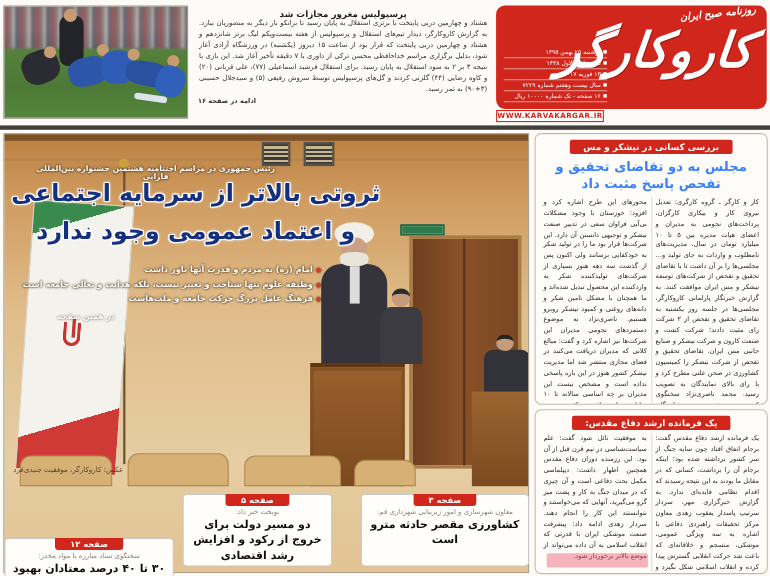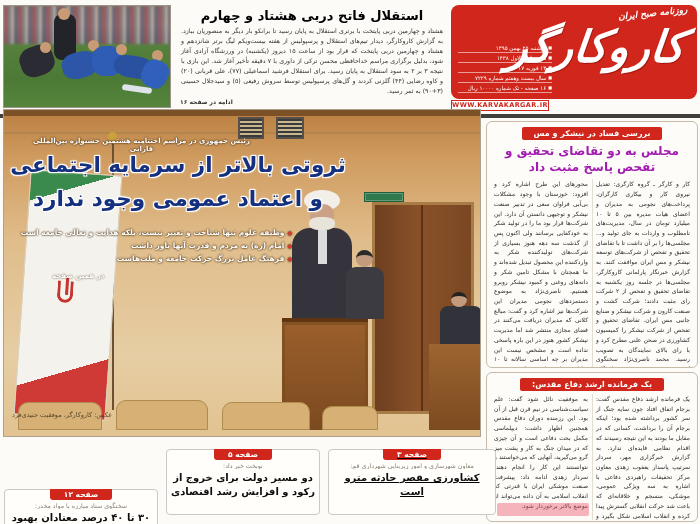--- a/index.html
+++ b/index.html
@@ -37,21 +37,21 @@
     font-style:italic;transform:skewX(-6deg);line-height:1;text-shadow:1px 1px 0 rgba(120,10,5,.5);}
   .mh-info{position:absolute;left:7px;top:38px;width:94px;direction:rtl;}
   .mh-info-row{color:#fff;font-size:5.5px;line-height:1.1;padding:1.5px 0;border-bottom:1px solid rgba(255,255,255,.55);
     text-align:right;white-space:nowrap;}
   .mh-info-row::before{content:"■";font-size:4px;margin-left:2px;vertical-align:1px;}
   .url-bar{left:451px;top:100px;width:98px;height:11px;background:#fff;border:1px solid #d1261b;
     color:#d1261b;font-size:6.5px;font-weight:bold;text-align:center;line-height:9px;letter-spacing:.4px;}
   .divider{left:0;top:114px;width:700px;height:4px;background:#413f3c;}
 
   
-  .main-photo{left:3px;top:109px;width:478px;height:328px;border:1px solid #aaa18f;overflow:hidden;
+  .main-photo{left:3px;top:121px;width:478px;height:400px;border:1px solid #aaa18f;overflow:hidden;
     background:linear-gradient(180deg,#b97f41 0%,#cf9a5e 14%,#e0bd8b 40%,#e6cda3 75%,#e2c391 100%);}
   .mp-beam{left:0;top:0;width:100%;height:6px;background:#7d5128;}
   .mp-molding{left:0;top:22px;width:100%;height:2px;background:#b3854e;}
   .vent{top:7px;height:22px;border:2px solid #55504a;
     background:repeating-linear-gradient(180deg,#3a3a3a 0 2px,#c9b68f 2px 4px);}
   .vent1{left:234px;width:26px;} .vent2{left:272px;width:28px;}
   .exit-sign{left:360px;top:82px;width:40px;height:10px;background:#2f7a4c;border:1px solid #245f3b;
     box-shadow:inset 0 0 0 1px rgba(255,255,255,.25);}
   .door{left:368px;top:92px;width:102px;height:212px;border:3px solid #a87c46;
     background:linear-gradient(90deg,#6e3f1f 0%,#8a5128 45%,#7a4723 100%);}
@@ -100,31 +100,31 @@
     text-shadow:0 0 2px rgba(70,45,15,.95);}
   .photo-credit{left:8px;top:301px;font-size:6.5px;color:#4a3a22;direction:rtl;opacity:.9;}
 
   
   .article{background:#fdfcf9;border:1px solid #c7bba8;border-radius:6px;padding:5px 7px;
     direction:rtl;overflow:hidden;}
   .article1{left:486px;top:121px;width:212px;height:247px;}
   .article2{left:486px;top:372px;width:212px;height:150px;}
   .art-kicker{display:block;width:max-content;max-width:95%;margin:0 auto 3px;background:#d1261b;color:#fff;
     font-size:8px;font-weight:bold;padding:2px 12px;border-radius:2px;text-align:center;}
-  .art-headline{text-align:center;font-weight:bold;color:#a21caf;line-height:1.35;margin-bottom:4px;}
+  .art-headline{text-align:center;font-weight:bold;color:#3b82f6;line-height:1.35;margin-bottom:4px;}
   .art-headline.h1{font-size:12px;} .art-headline.h2{font-size:11px;}
   .art-body{column-count:2;column-gap:8px;column-rule:1px solid #e4ddd2;font-size:6px;line-height:1.62;
     text-align:justify;color:#2a2a2a;}
   .stamp{position:absolute;left:10px;bottom:5px;width:92px;height:13px;background:rgba(236,90,110,.45);
     border-radius:2px;}
 
   
   .bbox{top:449px;height:66px;background:#fffefb;border:1px solid #c9c9c9;border-radius:4px;
     text-align:center;direction:rtl;overflow:visible;}
-  .bbox1{left:4px;width:154px;margin-top:40px;} .bbox2{left:166px;width:154px;} .bbox3{left:328px;width:168px;text-decoration:underline;}
+  .bbox1{left:4px;width:154px;margin-top:40px;} .bbox2{left:166px;width:136px;} .bbox3{left:328px;width:153px;}
   .bbox-tab{position:relative;margin:-1px auto 2px;width:max-content;background:#d1261b;color:#fff;
     font-size:7.5px;font-weight:bold;padding:1px 14px;border-radius:0 0 3px 3px;}
   .bbox-kicker{font-size:6.3px;color:#8a7f72;margin-bottom:2px;white-space:nowrap;overflow:hidden;}
   .bbox-headline{font-size:10px;font-weight:bold;color:#0d0d0d;line-height:1.4;padding:0 4px;}
 </style>
 </head>
 <body>
 
 <div class="page">
 
@@ -138,21 +138,21 @@
     <div class="fb-head" style="left:84px;top:34px;width:11px;height:11px;"></div>
     <div class="fb-shape fb-blue2"></div>
     <div class="fb-head" style="left:112px;top:38px;width:11px;height:11px;"></div>
     <div class="fb-shape fb-blue3"></div>
     <div class="fb-head" style="left:148px;top:44px;width:11px;height:11px;"></div>
     <div class="fb-shape fb-blue4"></div>
     <div class="abs fb-sock"></div>
   </div>
 
   <div class="abs top-story">
-    <div class="ts-headline">استقلال فاتح دربی هشتاد و چهارم</div>
+    <div class="ts-kicker">پرسپولیس مغرور مجازات شد</div>
     <div class="ts-body">هشتاد و چهارمین دربی پایتخت با برتری استقلال به پایان رسید تا برانکو بار دیگر به منصوریان ببازد. به گزارش کاروکارگر، دیدار تیم‌های استقلال و پرسپولیس از هفته بیست‌ویکم لیگ برتر شانزدهم و هشتاد و چهارمین دربی پایتخت که قرار بود از ساعت ۱۵ دیروز (یکشنبه) در ورزشگاه آزادی آغاز شود، بدلیل برگزاری مراسم خداحافظی محسن ترکی از داوری با ۷ دقیقه تأخیر آغاز شد. این بازی با نتیجه ۳ بر ۲ به سود استقلال به پایان رسید. برای استقلال فرشید اسماعیلی (۷۷)، علی قربانی (۲۰) و کاوه رضایی (۴۴) گلزنی کردند و گل‌های پرسپولیس توسط سروش رفیعی (۵) و سیدجلال حسینی (۳+۹۰) به ثمر رسید.</div>
     <div class="ts-continue">ادامه در صفحه ۱۶</div>
   </div>
 
   <div class="abs masthead">
     <div class="mh-tagline">روزنامه صبح ایران</div>
     <div class="mh-brand">کاروکارگر</div>
     <div class="mh-info">
       <div class="mh-info-row">دوشنبه ۲۵ بهمن ۱۳۹۵</div>
       <div class="mh-info-row">۱۵ جمادی الاول ۱۴۳۸</div>
@@ -194,30 +194,30 @@
     <div class="abs side-desk"></div>
     <div class="abs chair chair1"></div>
     <div class="abs chair chair2"></div>
     <div class="abs chair chair3"></div>
     <div class="abs chair chair4"></div>
 
     <div class="abs lead-kicker">رئیس جمهوری در مراسم اختتامیه هشتمین جشنواره بین‌المللی فارابی</div>
     <div class="abs lead-h lead-h1">ثروتی بالاتر از سرمایه اجتماعی</div>
     <div class="abs lead-h lead-h2">و اعتماد عمومی وجود ندارد</div>
     <div class="abs lead-bullets">
+      <div class="lead-bullet">امام (ره) به مردم و قدرت آنها باور داشت</div>
       <div class="lead-bullet">وظیفه علوم تنها شناخت و تغییر نیست، بلکه هدایت و تعالی جامعه است</div>
-      <div class="lead-bullet">امام (ره) به مردم و قدرت آنها باور داشت</div>
       <div class="lead-bullet">فرهنگ عامل بزرگ حرکت جامعه و ملت‌هاست</div>
     </div>
     <div class="abs page-note">در همین صفحه</div>
     <div class="abs photo-credit">عکس: کاروکارگر، موفقیت جنیدی‌فرد</div>
   </div>
 
   <div class="abs article article1">
-    <span class="art-kicker">بررسی فساد در نیشکر و مس</span>
+    <span class="art-kicker">بررسی کسانی در نیشکر و مس</span>
     <div class="art-headline h1">مجلس به دو تقاضای تحقیق و تفحص پاسخ مثبت داد</div>
     <div class="art-body">کار و کارگر ـ گروه کارگری: تعدیل نیروی کار و بیکاری کارگران، پرداخت‌های نجومی به مدیران و اعضای هیات مدیره بین ۵ تا ۱۰ میلیارد تومان در سال، مدیریت‌های نامطلوب و واردات به جای تولید و... مجلسی‌ها را بر آن داشت تا با تقاضای تحقیق و تفحص از شرکت‌های توسعه نیشکر و مس ایران موافقت کنند. به گزارش خبرنگار پارلمانی کاروکارگر، مجلسی‌ها در جلسه روز یکشنبه به تقاضای تحقیق و تفحص از ۲ شرکت رای مثبت دادند؛ شرکت کشت و صنعت کارون و شرکت نیشکر و صنایع جانبی مس ایران. تقاضای تحقیق و تفحص از شرکت نیشکر را کمیسیون کشاورزی در صحن علنی مطرح کرد و با رای بالای نمایندگان به تصویب رسید. محمد ناصری‌نژاد سخنگوی کمیسیون و عضو مجمع نمایندگان استان خوزستان به اصلی‌ترین محورهای این طرح اشاره کرد و افزود: خوزستان با وجود مشکلات بی‌آبی فراوان سعی در تدبیر صنعت نیشکر و توجیهی دانستن آن دارد. این شرکت‌ها قرار بود ما را در تولید شکر به خودکفایی برسانند ولی اکنون پس از گذشت سه دهه هنوز بسیاری از شرکت‌های تولیدکننده شکر به واردکننده این محصول تبدیل شده‌اند و ما همچنان با مشکل تامین شکر و دانه‌های روغنی و کمبود نیشکر روبرو هستیم. ناصری‌نژاد به موضوع دستمزدهای نجومی مدیران این شرکت‌ها نیز اشاره کرد و گفت: مبالغ کلانی که مدیران دریافت می‌کنند در فضای مجازی منتشر شد اما مدیریت نیشکر کشور هنوز در این باره پاسخی نداده است و مشخص نیست این مدیران بر چه اساسی سالانه تا ۱۰ میلیارد تومان دریافت می‌کنند.</div>
   </div>
 
   <div class="abs article article2">
     <span class="art-kicker">یک فرمانده ارشد دفاع مقدس:</span>
     <div class="art-body">یک فرمانده ارشد دفاع مقدس گفت: برجام اتفاق افتاد چون سایه جنگ از سر کشور برداشته شده بود؛ اینکه برجام آن را برداشت، کسانی که در مقابل ما بودند به این نتیجه رسیدند که اقدام نظامی فایده‌ای ندارد. به گزارش خبرگزاری مهر، سردار سرتیپ پاسدار یعقوب زهدی معاون مرکز تحقیقات راهبردی دفاعی با اشاره به سه ویژگی عمومی، موشکی، منسجم و خلاقانه‌ای که باعث شد حرکت انقلابی گسترش پیدا کرده و انقلاب اسلامی شکل بگیرد و به موفقیت نائل شود گفت: علم سیاست‌شناسی در نیم قرن قبل از آن بود. این رزمنده دوران دفاع مقدس همچنین اظهار داشت: دیپلماسی مکمل بحث دفاعی است و آن چیزی که در میدان جنگ به کار و پشت میز گرو می‌گیرید، آنهایی که می‌خواستند و نتوانستند این کار را انجام دهند. سردار زهدی ادامه داد: پیشرفت صنعت موشکی ایران با قدرتی که انقلاب اسلامی به آن داده می‌تواند از موضع بالاتر برخوردار شود.</div>
     <div class="stamp"></div>
   </div>
 

